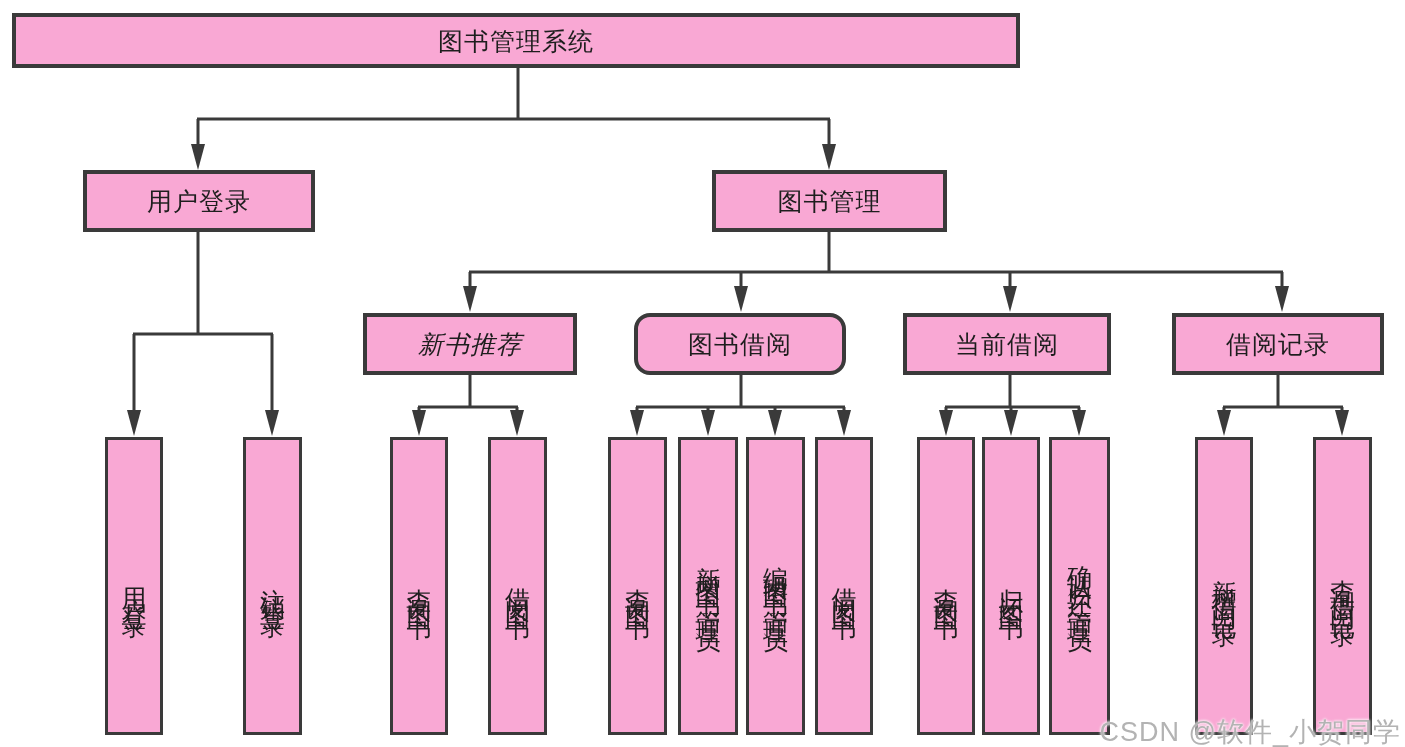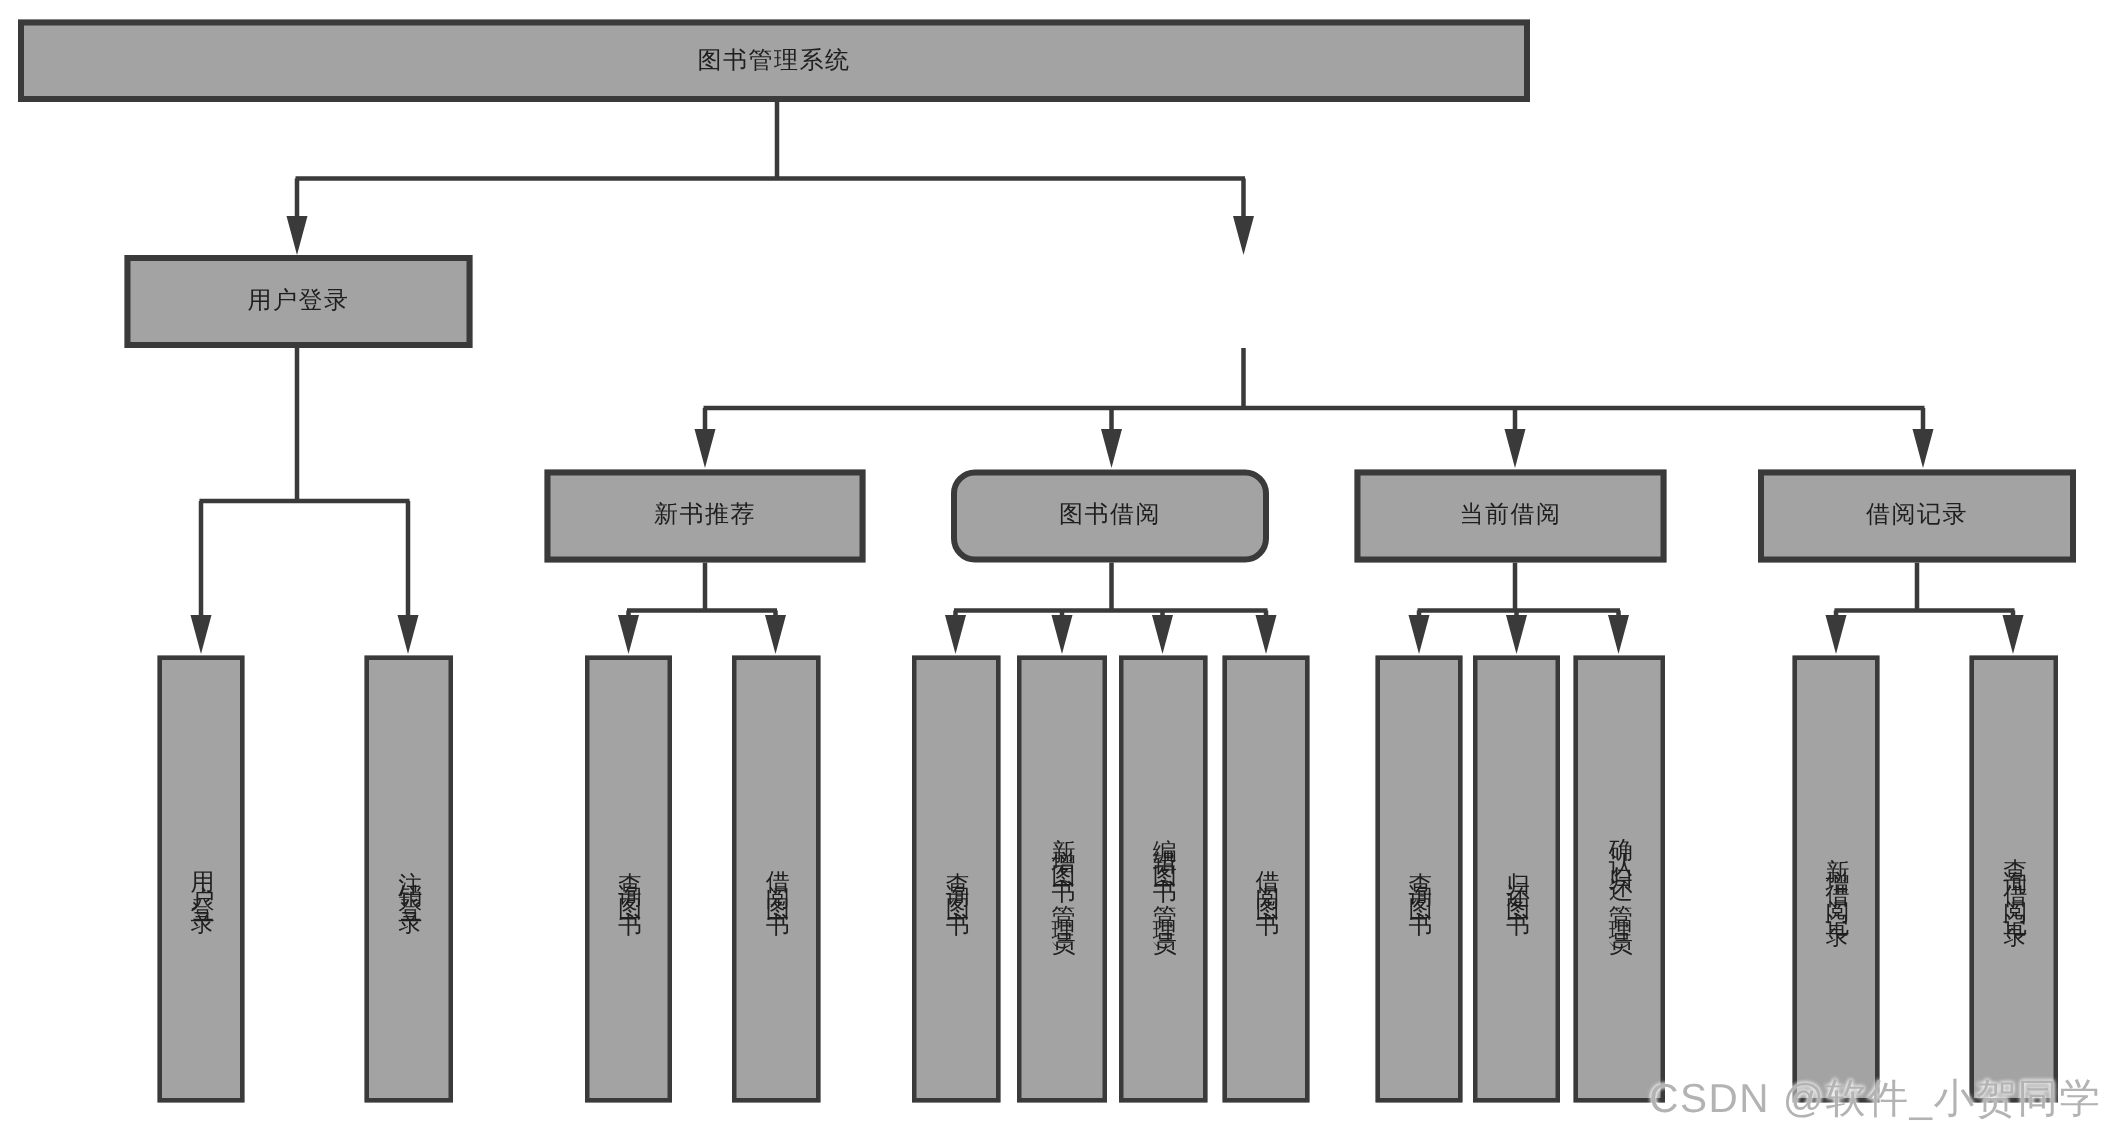--- a/index.html
+++ b/index.html
@@ -19,27 +19,27 @@
   }
   .connectors {
     position: absolute;
     left: 0;
     top: 0;
     pointer-events: none;
   }
   .node {
     position: absolute;
     box-sizing: border-box;
-    background: #a3a3a3;
+    background: #f9a8d4;
     border: 4px solid #3a3a3a;
     display: flex;
     align-items: center;
     justify-content: center;
     color: #1e1e1e;
-    font-size: 16px;
+    font-size: 25px;
     letter-spacing: 1px;
     text-align: right;
     line-height: 1.2;
     white-space: nowrap;
   }
   .node.leaf {
     border-width: 3px;
   }
   .vtext {
     writing-mode: vertical-rl;
@@ -111,22 +111,25 @@
     </g>
   </svg>
 
   <div class="node" style="left:12px; top:13px; width:1008px; height:55px;">
     <span>图书管理系统</span>
   </div>
 
   <div class="node" style="left:83px; top:170px; width:232px; height:62px;">
     <span>用户登录</span>
   </div>
+  <div class="node" style="left:712px; top:170px; width:235px; height:62px;">
+    <span>图书管理</span>
+  </div>
 
-  <div class="node" style="left:363px; top:313px; width:214px; height:62px;">
+  <div class="node" style="left:363px; top:313px; width:214px; height:62px;font-style:italic;">
     <span>新书推荐</span>
   </div>
   <div class="node" style="left:634px; top:313px; width:212px; height:62px;border-radius:16px;">
     <span>图书借阅</span>
   </div>
   <div class="node" style="left:903px; top:313px; width:208px; height:62px;">
     <span>当前借阅</span>
   </div>
   <div class="node" style="left:1172px; top:313px; width:212px; height:62px;">
     <span>借阅记录</span>

